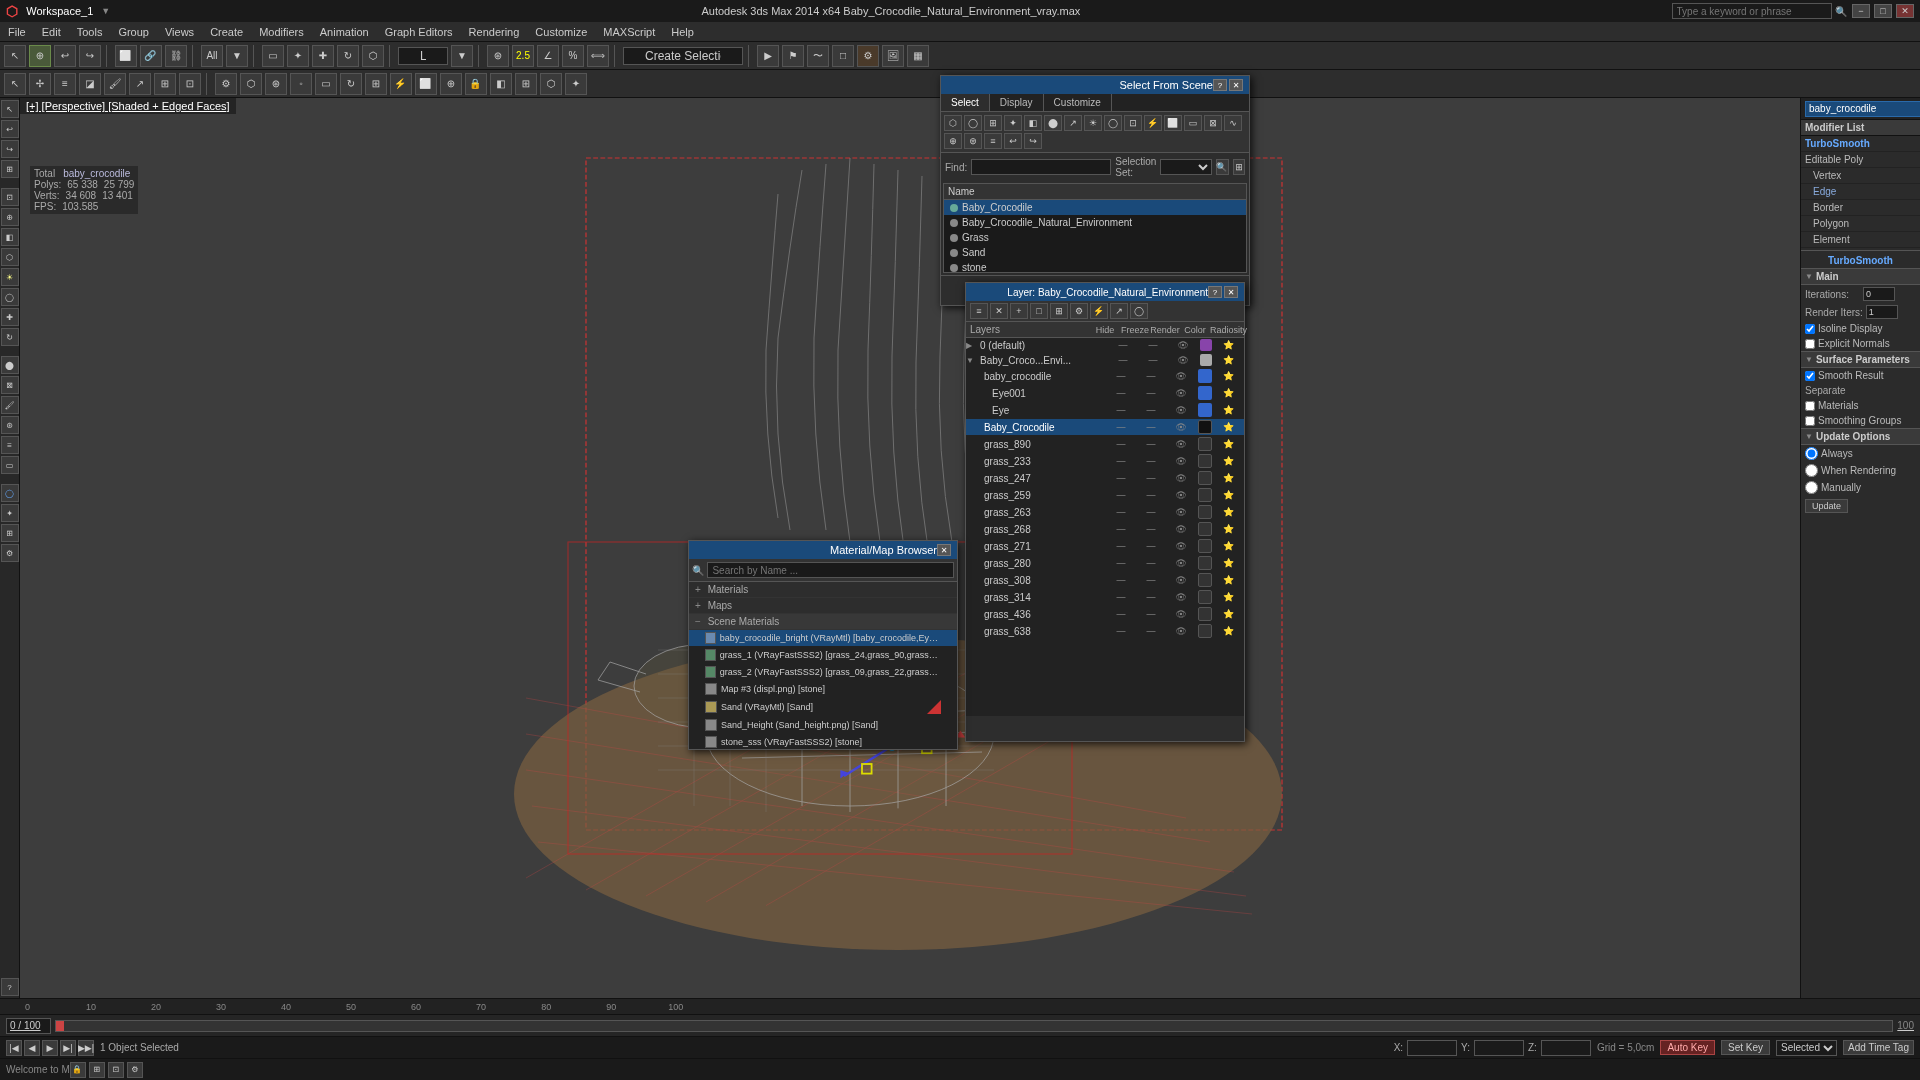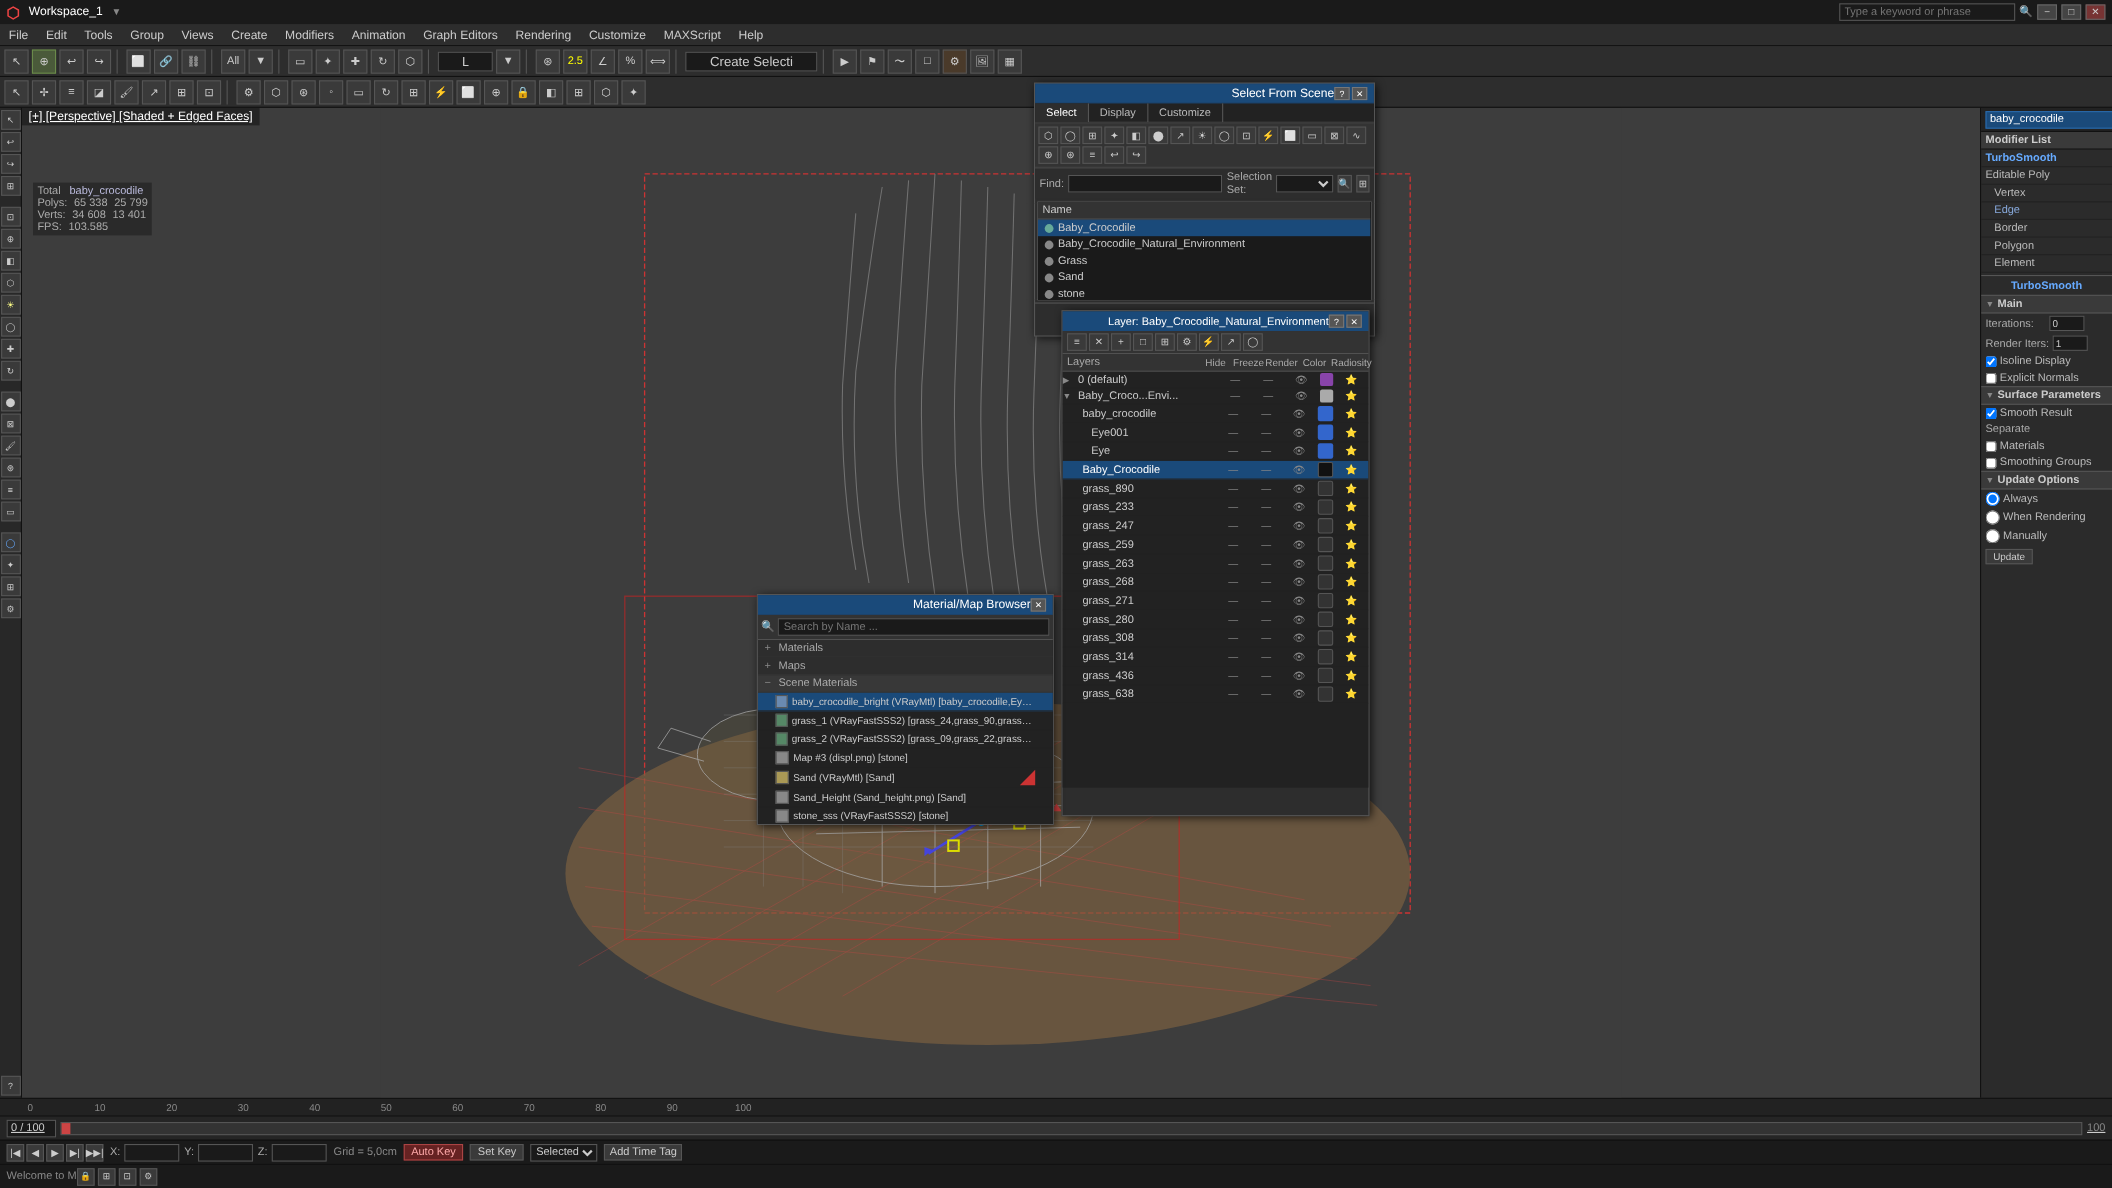--- a/index.html
+++ b/index.html
@@ -491,20 +491,23 @@
     }
   </style>
 </head>
 <body>
 
 <div id="title-bar">
   <div class="title-left">
     <span style="color:#e44;font-size:14px;font-weight:bold;">⬡</span>
     <span style="color:#fff;font-size:11px;">Workspace_1</span>
     <span style="color:#888;font-size:9px;">▼</span>
+  </div>
+  <div class="title-center">
+    <span>Autodesk 3ds Max 2014 x64   Baby_Crocodile_Natural_Environment_vray.max</span>
   </div>
   <div class="title-right">
     <input type="text" style="width: 160px; height: 16px; background: rgb(26, 26, 26); border: 1px solid rgb(85, 85, 85); color: rgb(153, 153, 153); padding: 0px 4px; font-size: 10px;" placeholder="Type a keyword or phrase">
     <span style="font-size:10px;color:#888;">🔍</span>
     <div class="win-btn">−</div>
     <div class="win-btn">□</div>
     <div class="win-btn" style="background:#773333;">✕</div>
   </div>
 </div>
 
@@ -845,20 +848,21 @@
   </div>
 
   <div style="height:22px;background:#1a1a1a;display:flex;align-items:center;padding:0 6px;gap:6px;border-top:1px solid #111;font-size:10px;color:#aaa;">
     <div style="display:flex;gap:2px;">
       <div class="tb-btn" style="width:16px;height:16px;font-size:9px;">|◀</div>
       <div class="tb-btn" style="width:16px;height:16px;font-size:9px;">◀</div>
       <div class="tb-btn" style="width:16px;height:16px;font-size:9px;">▶</div>
       <div class="tb-btn" style="width:16px;height:16px;font-size:9px;">▶|</div>
       <div class="tb-btn" style="width:16px;height:16px;font-size:9px;">▶▶|</div>
     </div>
+    <div style="flex:1;">1 Object Selected</div>
     <div style="display:flex;align-items:center;gap:4px;">
       <span>X:</span>
       <input type="text" class="coord-input" style="width: 50px; height: 16px; background: rgb(26, 26, 26); border: 1px solid rgb(85, 85, 85); color: rgb(204, 204, 204); padding: 0px 3px; font-size: 10px;">
       <span>Y:</span>
       <input type="text" class="coord-input" style="width: 50px; height: 16px; background: rgb(26, 26, 26); border: 1px solid rgb(85, 85, 85); color: rgb(204, 204, 204); padding: 0px 3px; font-size: 10px;">
       <span>Z:</span>
       <input type="text" class="coord-input" style="width: 50px; height: 16px; background: rgb(26, 26, 26); border: 1px solid rgb(85, 85, 85); color: rgb(204, 204, 204); padding: 0px 3px; font-size: 10px;">
     </div>
     <div style="color:#888;font-size:10px;">Grid = 5,0cm</div>
     <div style="padding:1px 6px;background:#662222;border:1px solid #aa4444;color:#ffaaaa;cursor:pointer;font-size:10px;">Auto Key</div>

